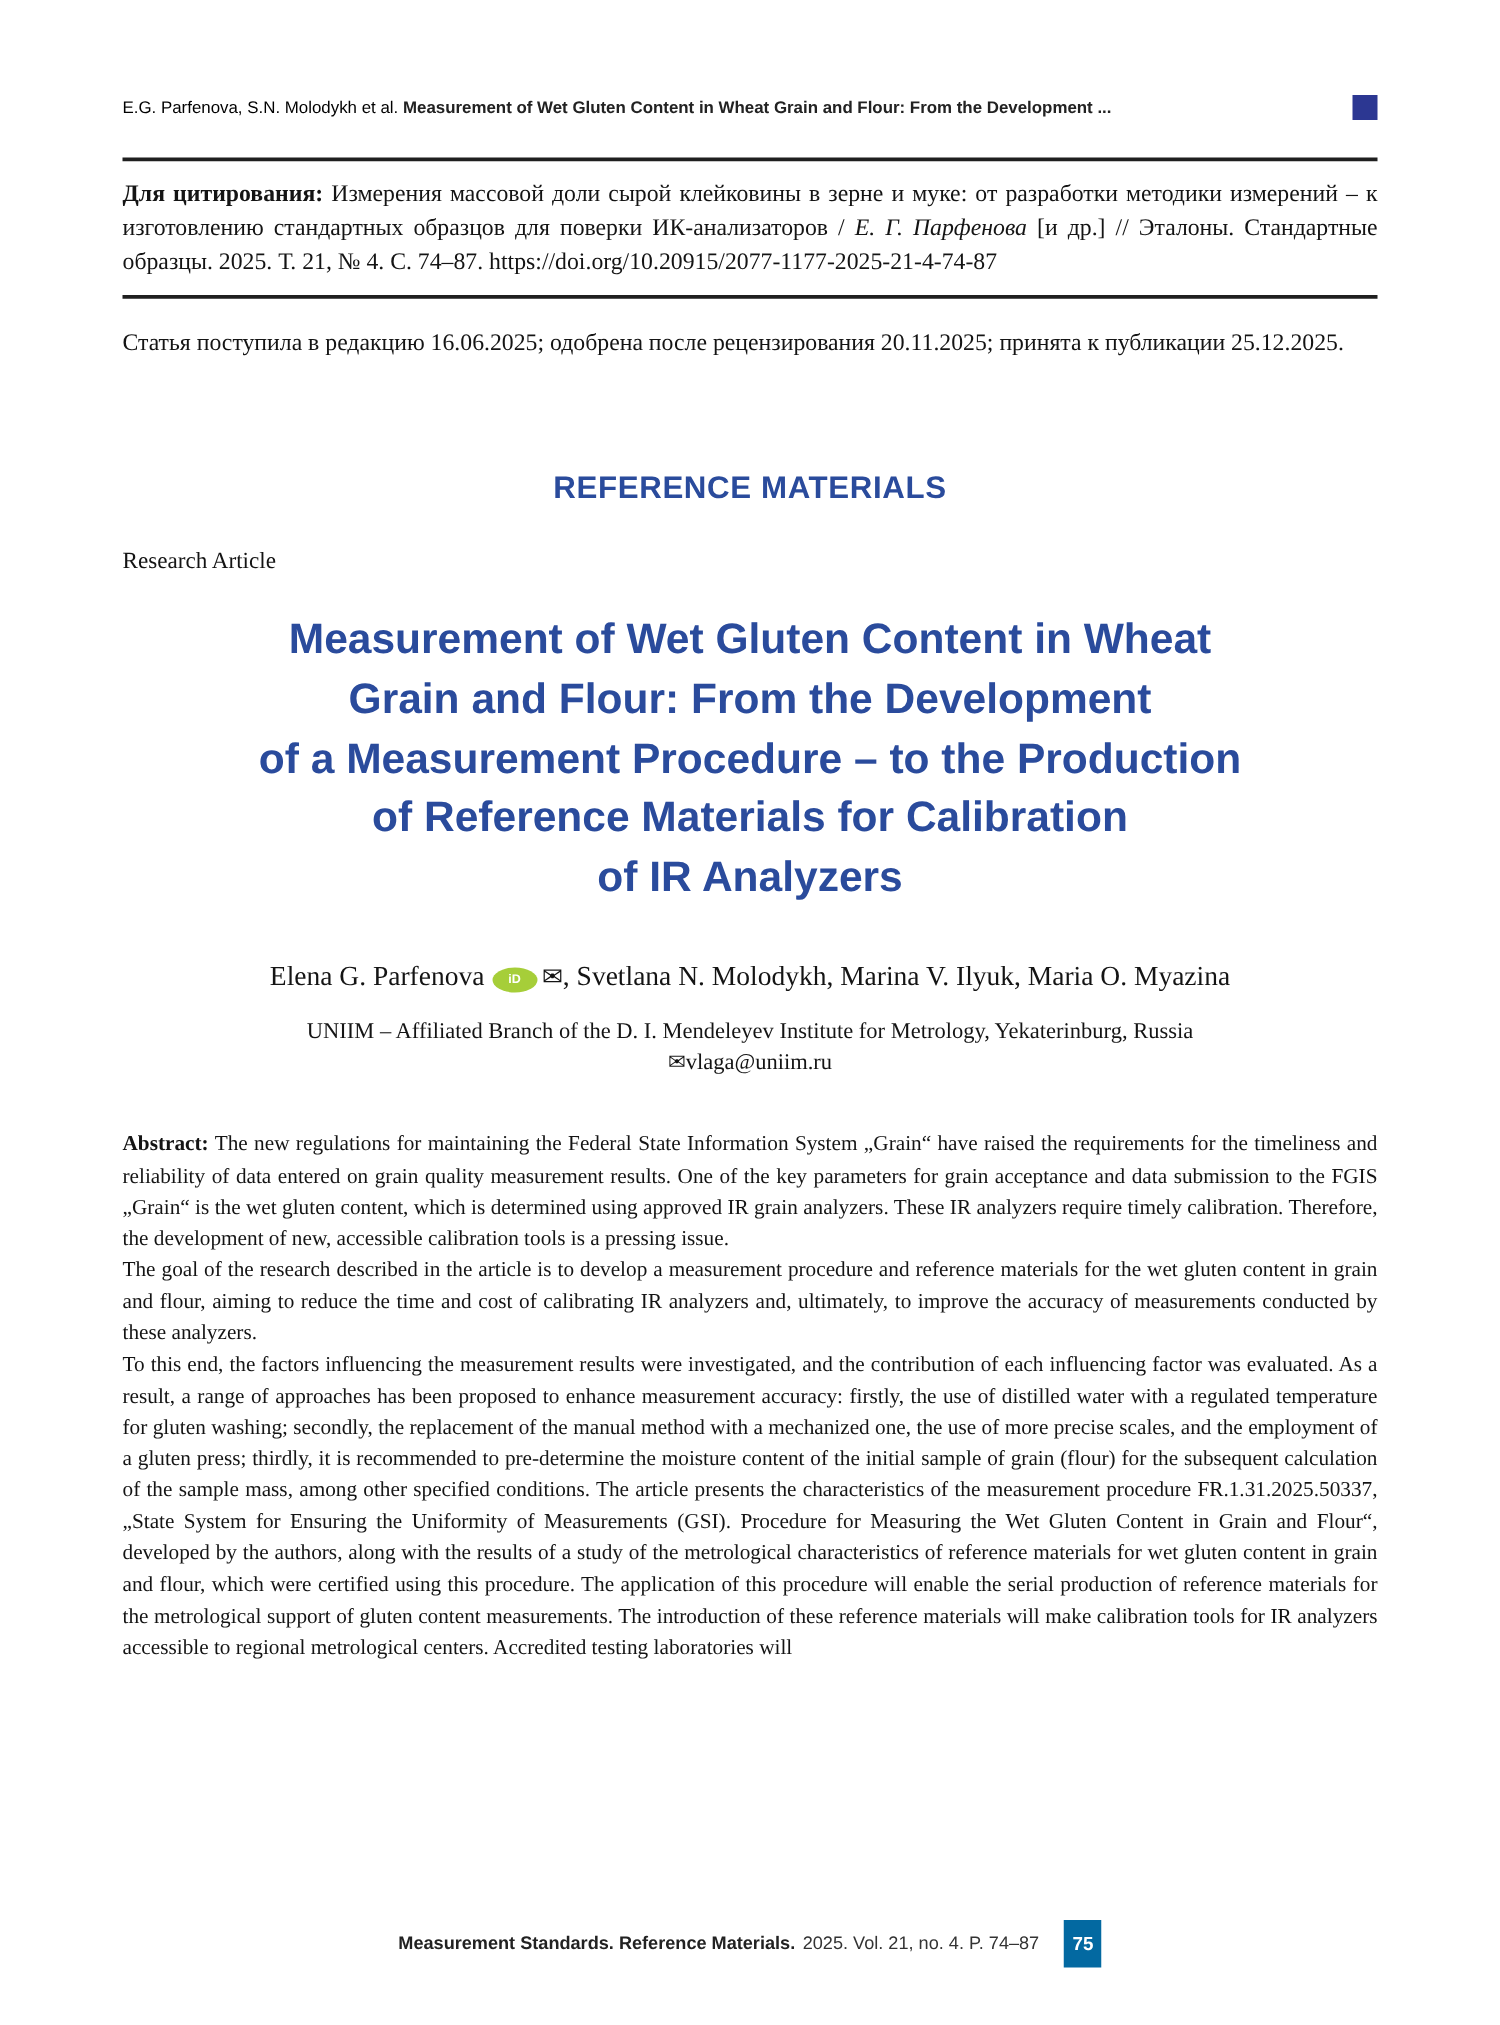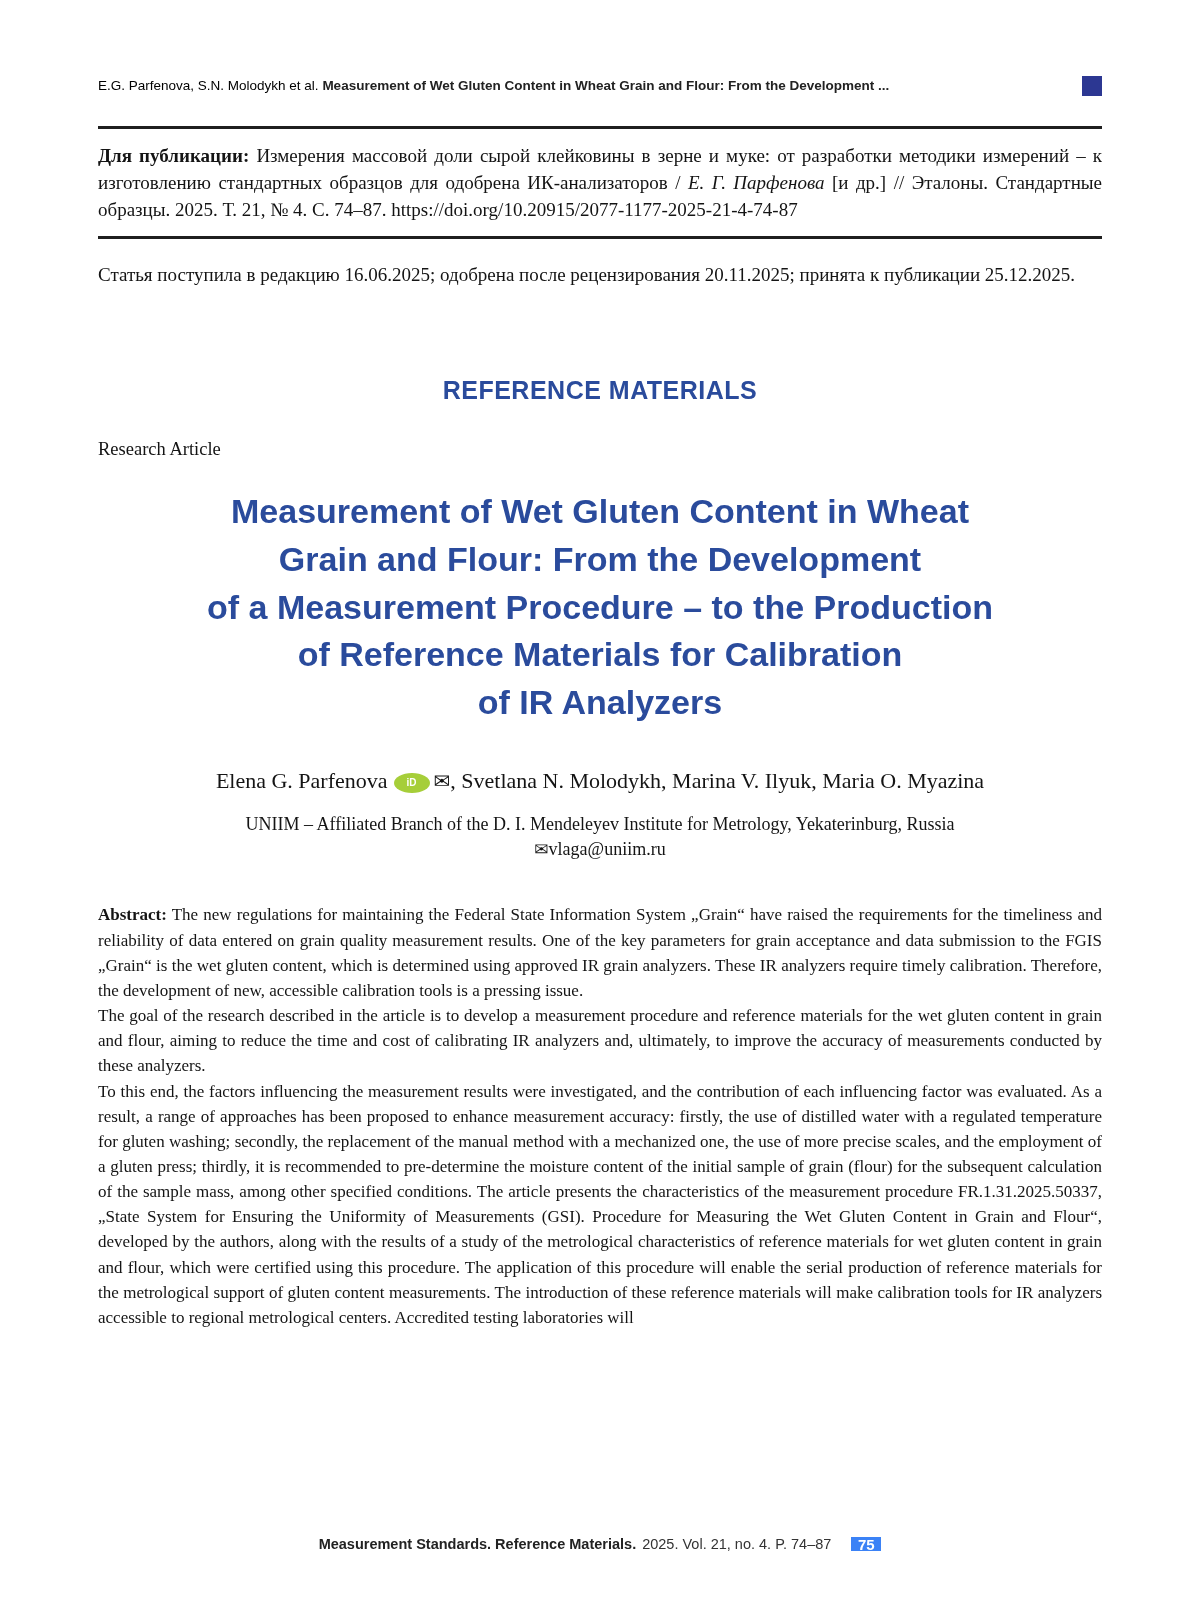--- a/index.html
+++ b/index.html
@@ -137,23 +137,23 @@
     display: flex;
     align-items: center;
     justify-content: center;
     font-family: "Liberation Sans", sans-serif;
     font-size: 14.5px;
     color: #222;
   }
   .footer-bold { font-weight: 700; margin-right: 6px; }
   .footer-info { color: #333; }
   .page-badge {
-    width: 30px; height: 14px;
+    width: 30px; height: 38px;
     margin-left: 20px;
-    background: #3b82f6;
+    background: #0369a1;
     color: #ffffff;
     font-weight: 700;
     font-size: 15px;
     display: inline-flex;
     align-items: center;
     justify-content: center;
   }
 </style>
 </head>
 <body>
@@ -165,22 +165,22 @@
       <div class="rh-text">
         <span class="rh-authors">E.G. Parfenova, S.N. Molodykh et al.</span>
         <span class="rh-title">Measurement of Wet Gluten Content in Wheat Grain and Flour: From the Development ...</span>
       </div>
       <span class="rh-square"></span>
     </div>
 
     <div class="rule rule-top"></div>
 
     <p class="citation">
-      <b>Для публикации:</b>
-      <span>Измерения массовой доли сырой клейковины в зерне и муке: от разработки методики измерений – к изготовлению стандартных образцов для одобрена ИК-анализаторов /</span>
+      <b>Для цитирования:</b>
+      <span>Измерения массовой доли сырой клейковины в зерне и муке: от разработки методики измерений – к изготовлению стандартных образцов для поверки ИК-анализаторов /</span>
       <i>Е. Г. Парфенова</i>
       <span>[и др.] // Эталоны. Стандартные образцы. 2025. Т. 21, № 4. С. 74–87.</span>
       <a class="doi-link">https://doi.org/10.20915/2077-1177-2025-21-4-74-87</a>
     </p>
 
     <div class="rule rule-bottom"></div>
 
     <p class="received">Статья поступила в редакцию 16.06.2025; одобрена после рецензирования 20.11.2025; принята к публикации 25.12.2025.</p>
 
     <h2 class="section-heading">REFERENCE MATERIALS</h2>

